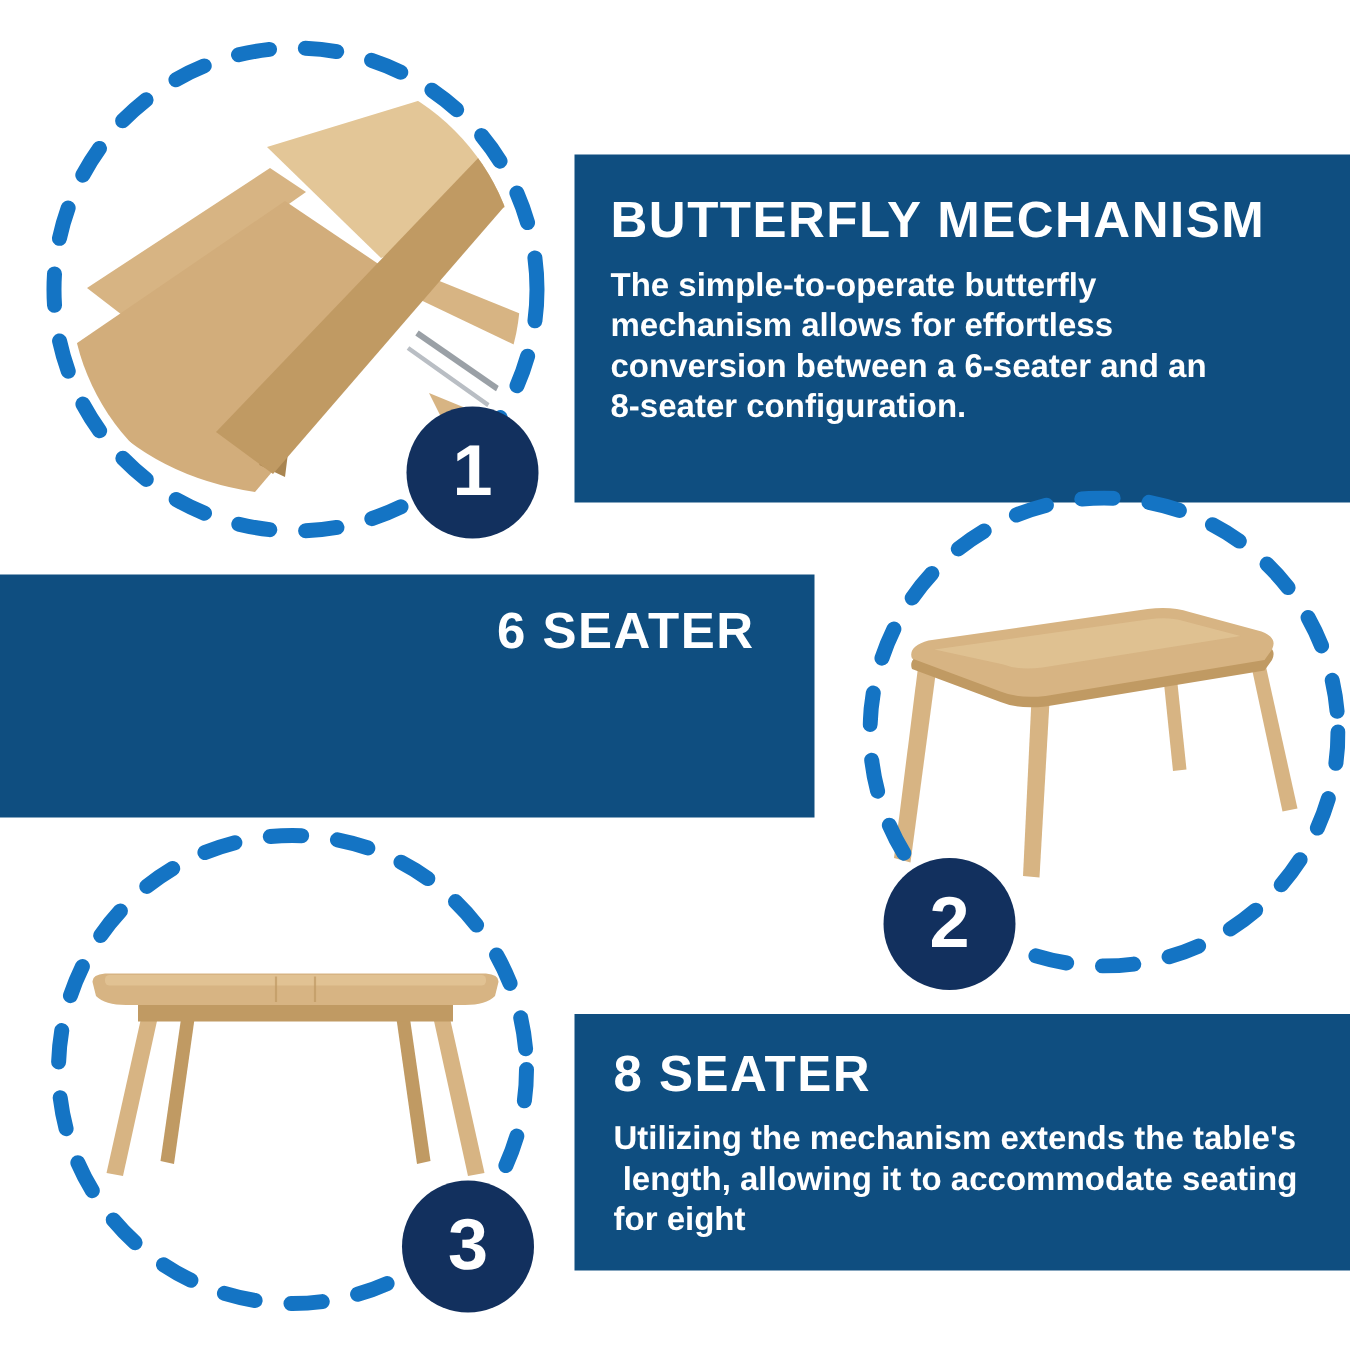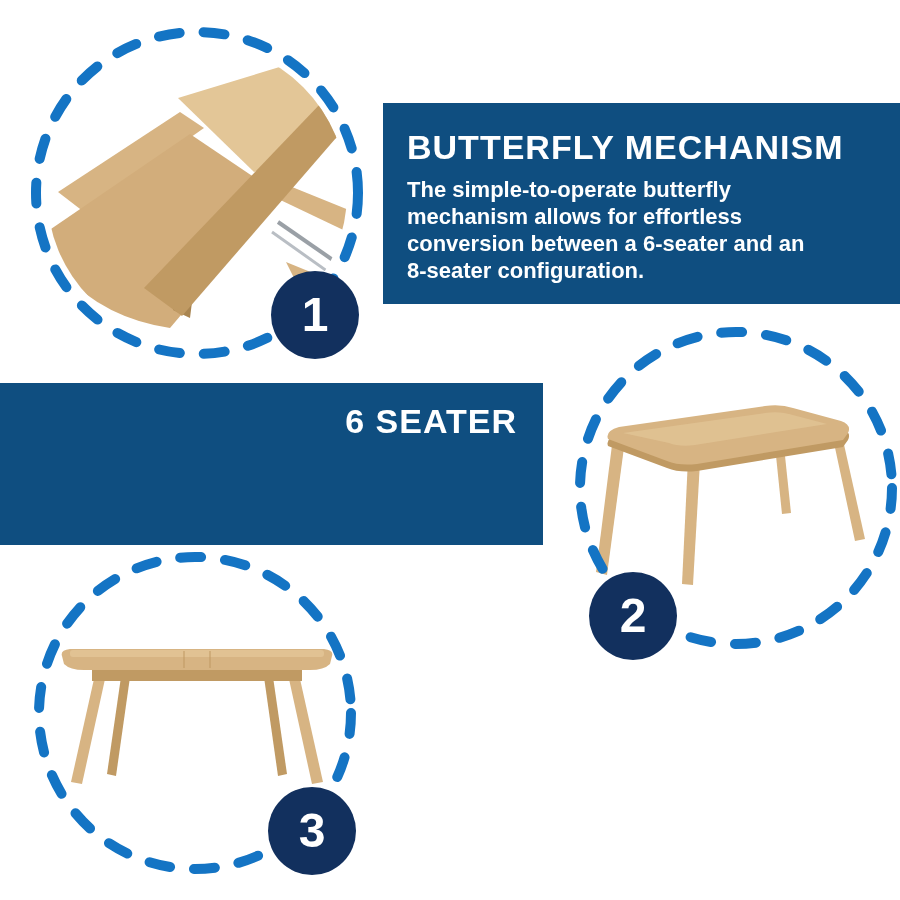--- a/index.html
+++ b/index.html
@@ -36,22 +36,22 @@
   .panel{
     position:absolute;background:var(--panel-blue);color:var(--text-white);
     box-sizing:border-box;
   }
   .panel h2{
     margin:0 0 10px 0;font-size:34px;font-weight:700;letter-spacing:1px;line-height:1.1;
   }
   .panel p{
     margin:0;font-size:22px;font-weight:700;line-height:27px;white-space:pre-wrap;
   }
-  #panel-1{left:383px;top:103px;width:517px;height:201px;padding:26px 24px;}
-  #panel-2{left:0;top:383px;width:543px;height:162px;padding:20px 26px;text-align:right;}
+  #panel-1{left:383px;top:103px;width:517px;height:232px;padding:26px 24px;}
+  #panel-2{left:0;top:383px;width:543px;height:162px;padding:20px 40px;text-align:right;}
   #panel-2 h2{margin-bottom:8px;}
   #panel-3{left:383px;top:676px;width:517px;height:171px;padding:22px 26px;}
   #circle-1{left:30px;top:26px;width:334px;height:334px;}
   #circle-2{left:575px;top:327px;width:322px;height:322px;}
   #circle-3{left:34px;top:552px;width:322px;height:322px;}
   #badge-1{left:271px;top:271px;}
   #badge-2{left:589px;top:572px;}
   #badge-3{left:268px;top:787px;}
 </style>
 </head>
@@ -136,14 +136,20 @@
       <rect class="wood-light" x="36" y="98" width="254" height="7" rx="3" opacity="0.8"></rect>
 
       <line x1="150" y1="99" x2="150" y2="116" stroke="#c09a63" stroke-width="1.5" opacity="0.7"></line>
       <line x1="176" y1="99" x2="176" y2="116" stroke="#c09a63" stroke-width="1.5" opacity="0.7"></line>
       <circle class="ring" cx="161" cy="161" r="156" stroke-dasharray="21 24"></circle>
     </svg>
   </div>
   <div class="badge" id="badge-3">
     <span>3</span>
   </div>
+  <div class="panel" id="panel-3">
+    <h2>8 SEATER</h2>
+    <p>Utilizing the mechanism extends the table's
+ length, allowing it to accommodate seating
+for eight</p>
+  </div>
 
 </div>
 
 </body></html>

